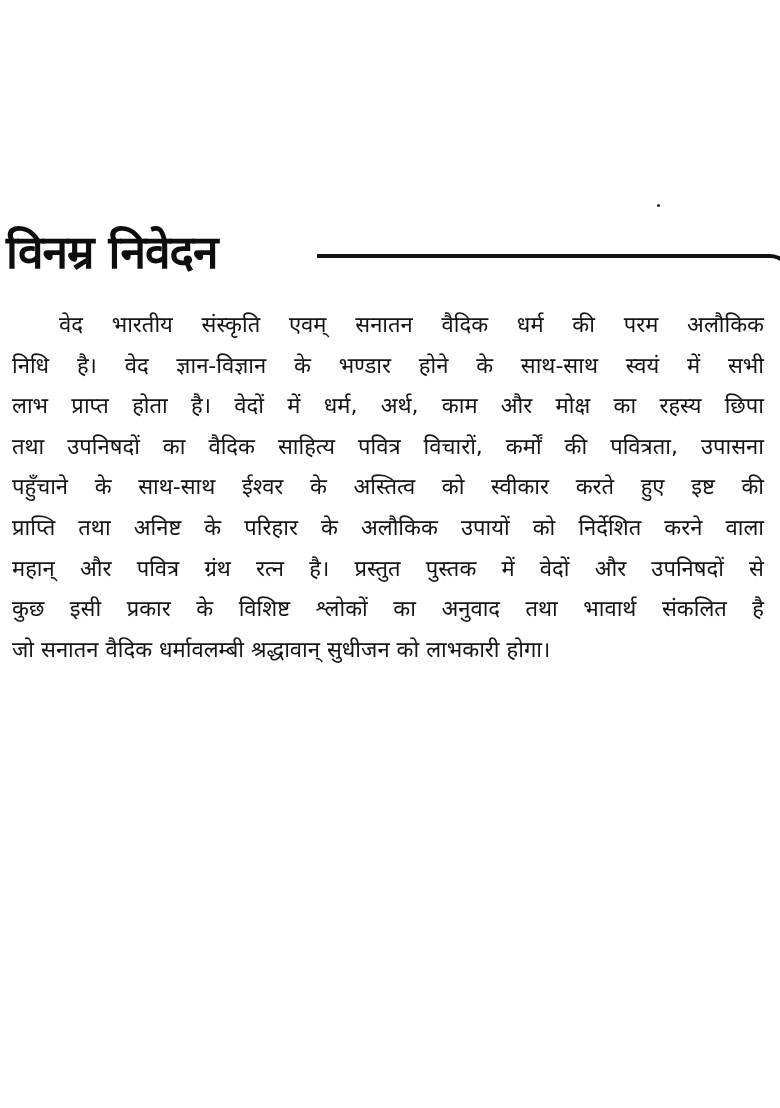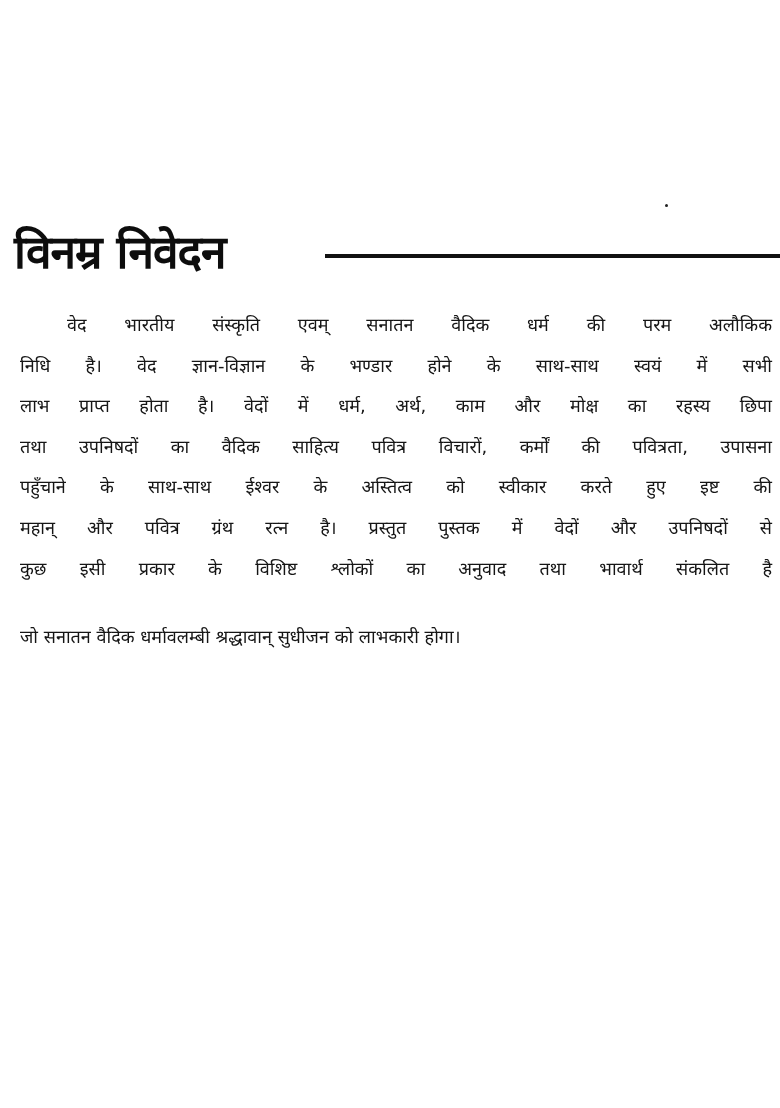--- a/index.html
+++ b/index.html
@@ -10,21 +10,21 @@
     body {
       width: 780px;
       height: 1108px;
       position: relative;
       overflow: hidden;
       color: #111111;
       font-family: "DejaVu Sans", "Liberation Sans", sans-serif;
     }
     .page {
       position: absolute;
-      left: 12px;
+      left: 4px;
       top: 0;
       width: 748px;
       height: 1108px;
     }
     .speck {
       position: absolute;
       width: 3px;
       height: 3px;
       border-radius: 50%;
       background: #222;
@@ -68,32 +68,31 @@
     }
     .body-text {
       position: absolute;
       left: 8px;
       top: 305px;
       width: 752px;
     }
     .line {
       height: 40.6px;
       line-height: 40.6px;
-      font-size: 18px;
+      font-size: 22px;
       white-space: nowrap;
       text-align: justify;
       text-align-last: justify;
       color: #151515;
     }
     .line.first {
       padding-left: 47px;
     }
     .line.last {
       text-align-last: left;
-      margin-top: 28px;
     }
   </style>
 </head>
 <body>
 
 <div class="page">
 
   <span class="speck" style="left:653px; top:204px;"></span>
 
   <div class="heading-wrap">
@@ -101,18 +100,19 @@
     <div class="rule"></div>
     <div class="rule-curve"></div>
   </div>
 
   <div class="body-text">
     <div class="line first">वेद भारतीय संस्कृति एवम् सनातन वैदिक धर्म की परम अलौकिक</div>
     <div class="line">निधि है। वेद ज्ञान-विज्ञान के भण्डार होने के साथ-साथ स्वयं में सभी</div>
     <div class="line">लाभ प्राप्त होता है। वेदों में धर्म, अर्थ, काम और मोक्ष का रहस्य छिपा</div>
     <div class="line">तथा उपनिषदों का वैदिक साहित्य पवित्र विचारों, कर्मों की पवित्रता, उपासना</div>
     <div class="line">पहुँचाने के साथ-साथ ईश्वर के अस्तित्व को स्वीकार करते हुए इष्ट की</div>
+    <div class="line">प्राप्ति तथा अनिष्ट के परिहार के अलौकिक उपायों को निर्देशित करने वाला</div>
     <div class="line">महान् और पवित्र ग्रंथ रत्न है। प्रस्तुत पुस्तक में वेदों और उपनिषदों से</div>
     <div class="line">कुछ इसी प्रकार के विशिष्ट श्लोकों का अनुवाद तथा भावार्थ संकलित है</div>
     <div class="line last">जो सनातन वैदिक धर्मावलम्बी श्रद्धावान् सुधीजन को लाभकारी होगा।</div>
   </div>
 
 </div>
 
 </body></html>

